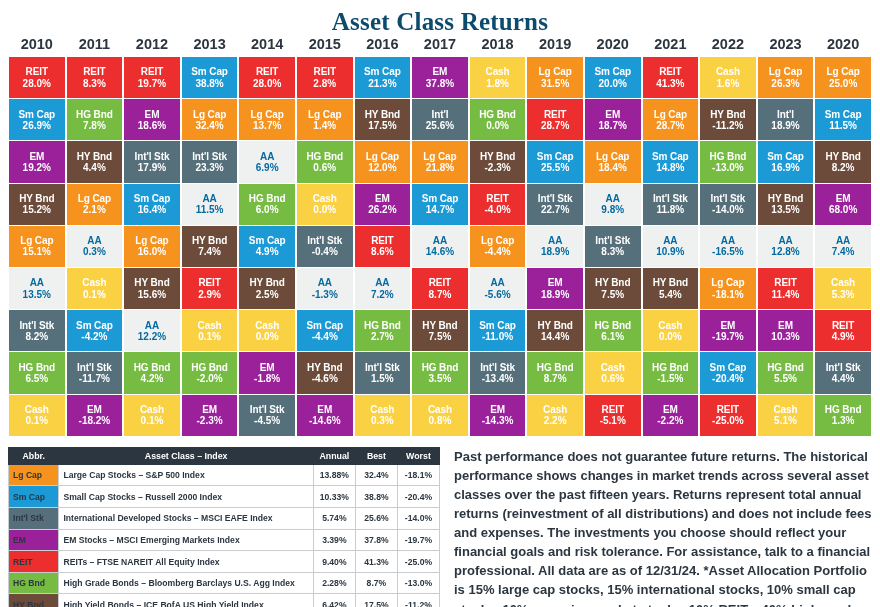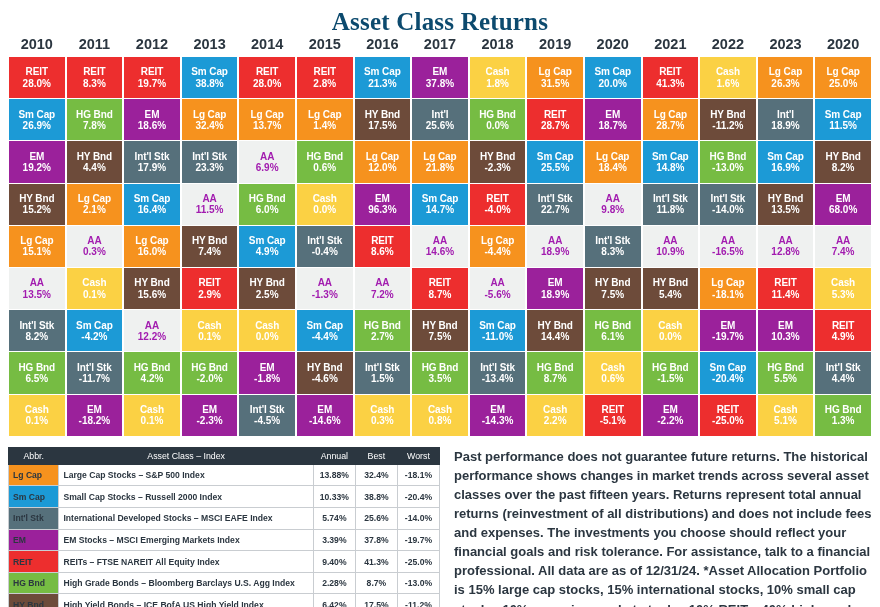--- a/index.html
+++ b/index.html
@@ -73,38 +73,38 @@
 
   
   .c-lgcap  { background:#F6921E; color:#ffffff; }
   .c-smcap  { background:#1C9AD6; color:#ffffff; }
   .c-intl   { background:#56707B; color:#ffffff; }
   .c-em     { background:#9B219B; color:#ffffff; }
   .c-reit   { background:#ED2E2E; color:#ffffff; }
   .c-hgbnd  { background:#76BC43; color:#ffffff; }
   .c-hybnd  { background:#6D4B3A; color:#ffffff; }
   .c-cash   { background:#FBD144; color:#ffffff; }
-  .c-aa     { background:#EFF1F0; color:#a21caf; }
+  .c-aa     { background:#EFF1F0; color:#0369a1; }
 
   
   .bottom {
     display: flex;
     margin-top: 10px;
     padding: 0 8px;
   }
   .legend-table {
     border-collapse: collapse;
     width: 432px;
     font-size: 8.6px;
   }
   .legend-table th {
     background: #2b3640;
     color: #ffffff;
     font-size: 8.8px;
-    font-weight: normal;
+    font-weight: bold;
     padding: 3px 3px;
     border: 1px solid #2b3640;
     text-align: center;
   }
   .legend-table td {
     border: 1px solid #c9cdd1;
     padding: 2.6px 4px;
     color: #2b3640;
     font-weight: bold;
     font-size: 8.6px;
@@ -391,21 +391,21 @@
         <div class="cell c-hybnd">
           <span class="nm">HY Bnd</span>
           <span class="vl">17.5%</span>
         </div>
         <div class="cell c-lgcap">
           <span class="nm">Lg Cap</span>
           <span class="vl">12.0%</span>
         </div>
         <div class="cell c-em">
           <span class="nm">EM</span>
-          <span class="vl">96.3%</span>
+          <span class="vl">26.2%</span>
         </div>
         <div class="cell c-reit">
           <span class="nm">REIT</span>
           <span class="vl">8.6%</span>
         </div>
         <div class="cell c-aa">
           <span class="nm">AA</span>
           <span class="vl">7.2%</span>
         </div>
         <div class="cell c-hgbnd">

